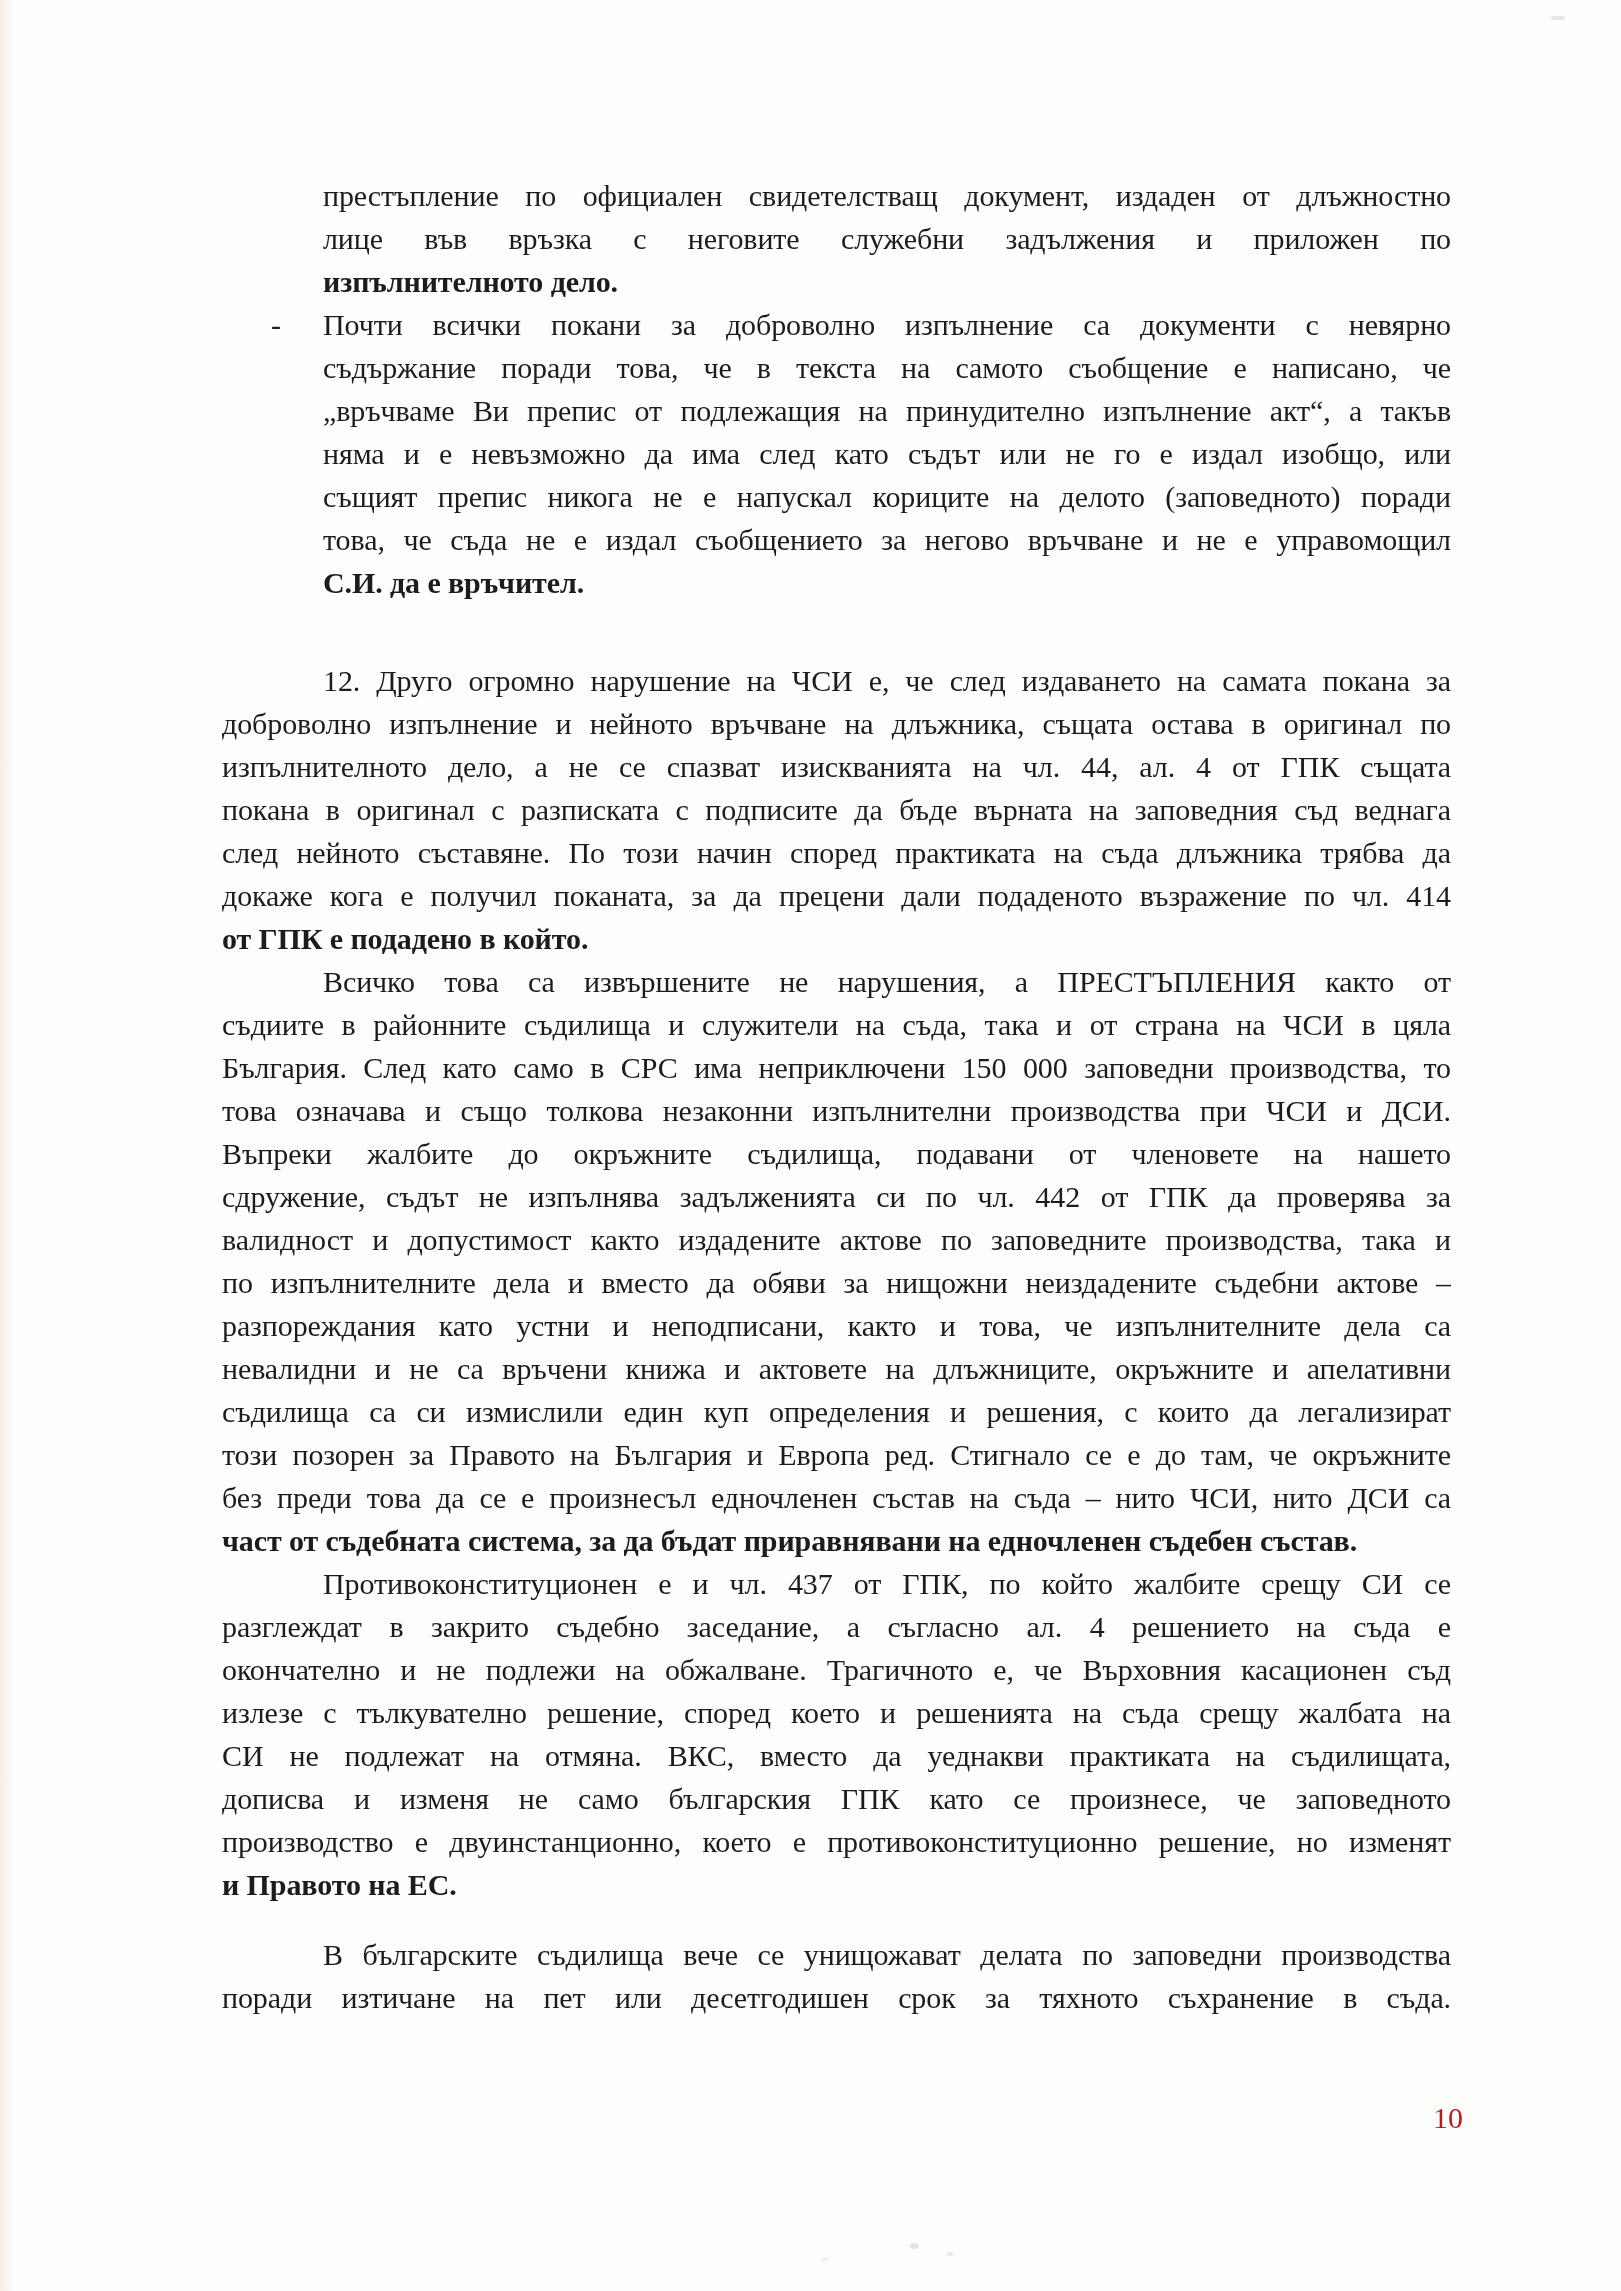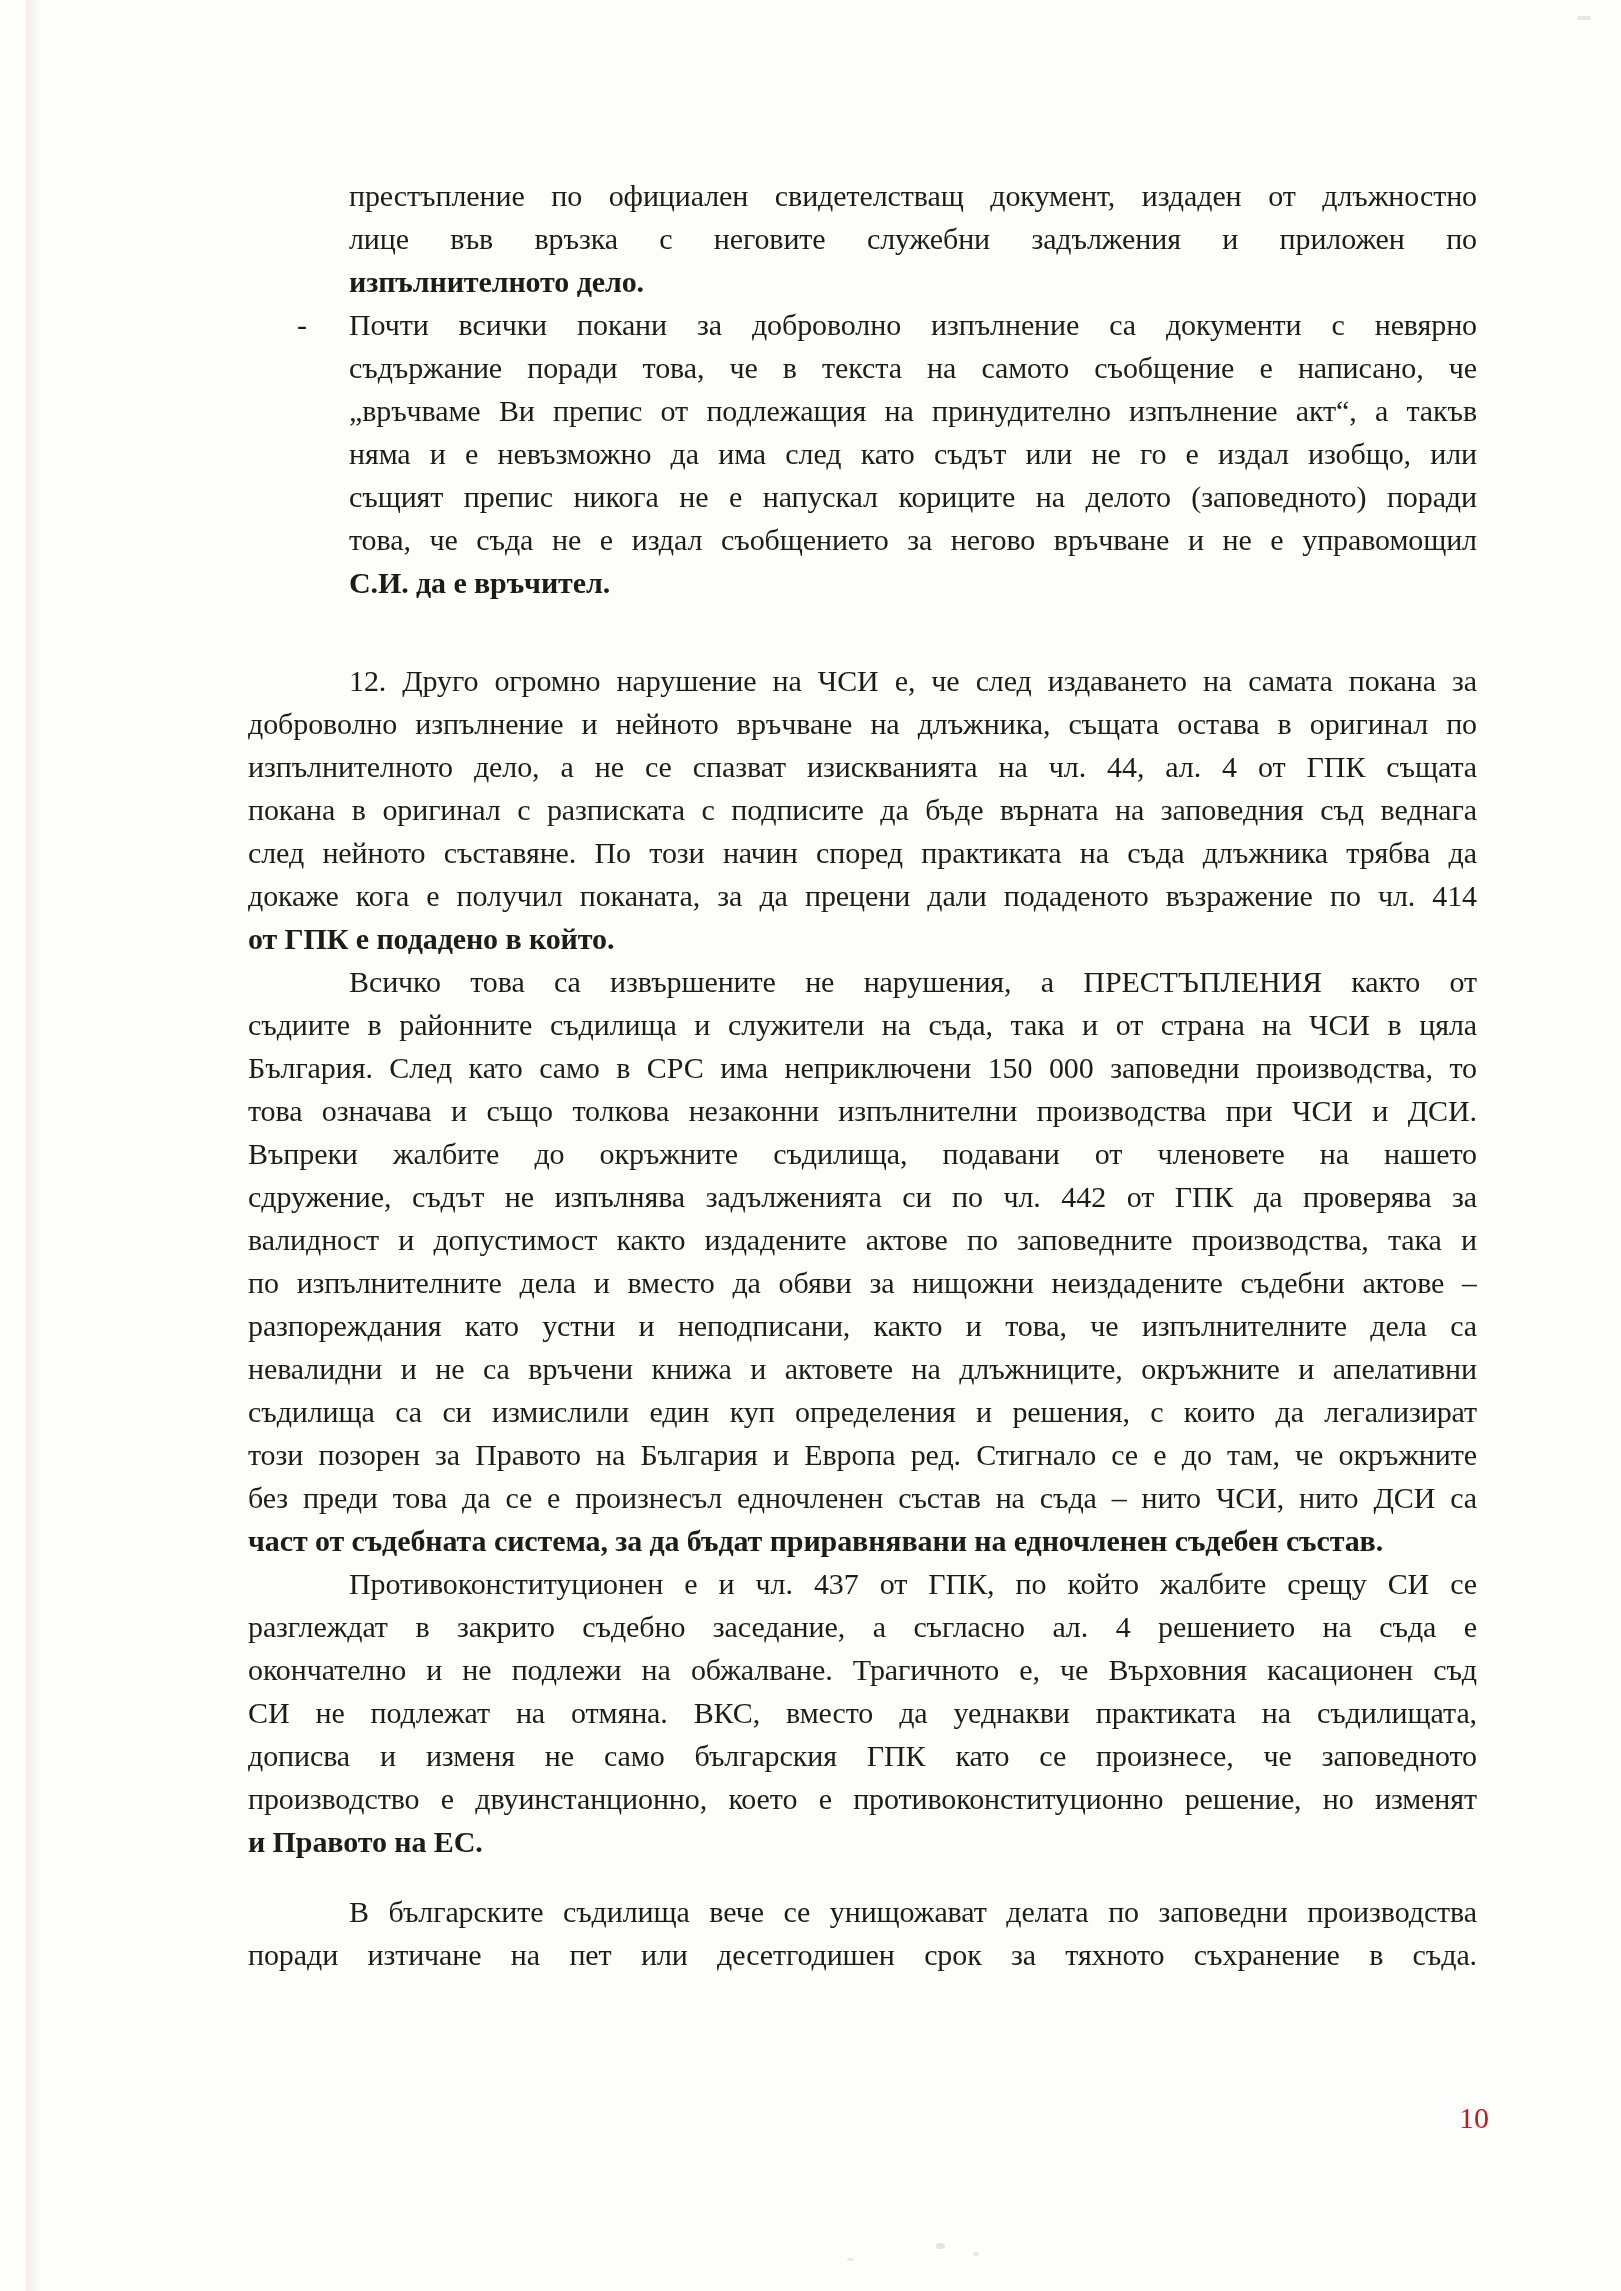--- a/index.html
+++ b/index.html
@@ -7,21 +7,20 @@
     width: 1621px; height: 2292px;
     background: #fdfdfc;
     font-family: "Liberation Serif", "DejaVu Serif", serif;
     color: #1c1c1c;
     position: relative;
     overflow: hidden;
   }
   .page {
     position: absolute; inset: 0;
     background: #fdfdfc;
-    margin-left: 26px;
   }
   .edge-strip {
     position: absolute; left: 0; top: 0; bottom: 0; width: 13.7px;
     background: linear-gradient(90deg, rgba(238,222,215,0.55), rgba(238,222,215,0.0));
     pointer-events: none;
   }
   .content {
     position: absolute;
     left: 222px; top: 174px;
     width: 1229px;
@@ -113,20 +112,21 @@
         <div class="line">невалидни и не са връчени книжа и актовете на длъжниците, окръжните и апелативни</div>
         <div class="line">съдилища са си измислили един куп определения и решения, с които да легализират</div>
         <div class="line">този позорен за Правото на България и Европа ред. Стигнало се е до там, че окръжните</div>
         <div class="line">без преди това да се е произнесъл едночленен състав на съда – нито ЧСИ, нито ДСИ са</div>
         <div class="line last">част от съдебната система, за да бъдат приравнявани на едночленен съдебен състав.</div>
       </div>
       <div class="para indented">
         <div class="line first">Противоконституционен е и чл. 437 от ГПК, по който жалбите срещу СИ се</div>
         <div class="line">разглеждат в закрито съдебно заседание, а съгласно ал. 4 решението на съда е</div>
         <div class="line">окончателно и не подлежи на обжалване. Трагичното е, че Върховния касационен съд</div>
+        <div class="line">излезе с тълкувателно решение, според което и решенията на съда срещу жалбата на</div>
         <div class="line">СИ не подлежат на отмяна. ВКС, вместо да уеднакви практиката на съдилищата,</div>
         <div class="line">дописва и изменя не само българския ГПК като се произнесе, че заповедното</div>
         <div class="line">производство е двуинстанционно, което е противоконституционно решение, но изменят</div>
         <div class="line last">и Правото на ЕС.</div>
       </div>
       <div class="spacer-tiny"></div>
       <div class="para indented">
         <div class="line first">В българските съдилища вече се унищожават делата по заповедни производства</div>
         <div class="line">поради изтичане на пет или десетгодишен срок за тяхното съхранение в съда.</div>
       </div>

